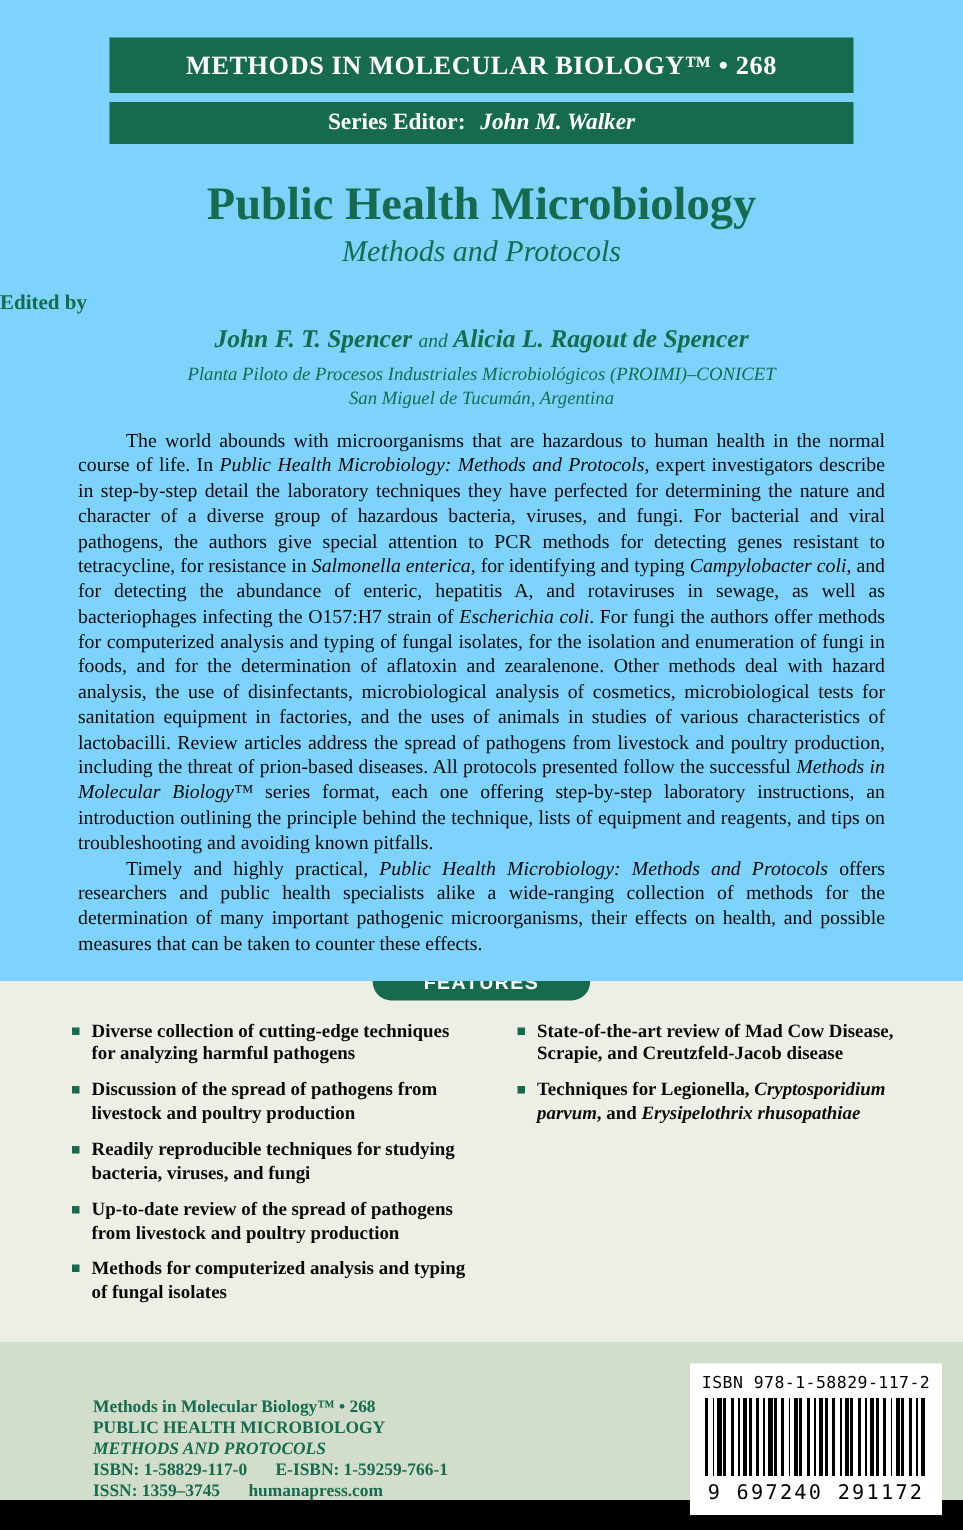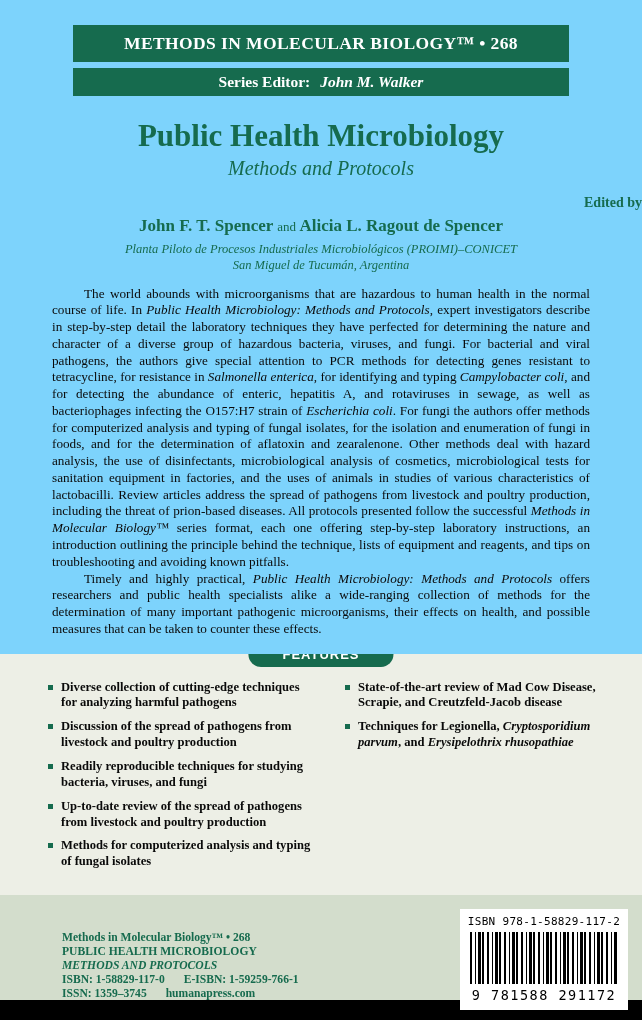--- a/index.html
+++ b/index.html
@@ -18,22 +18,22 @@
   .banner{
     width:496px;margin:0 auto;background:var(--green);color:#fff;
     text-align:center;font-weight:bold;
   }
   .banner-series{margin-top:25px;font-size:17.5px;padding:8px 0;letter-spacing:.4px;}
   .banner-editor{margin-top:6px;font-size:15.5px;padding:5px 16px;}
   .banner-editor .ed-name{font-style:italic;margin-left:6px;}
   
   .book-title{margin-top:22px;text-align:center;color:var(--green);font-size:31px;font-weight:bold;}
   .book-subtitle{text-align:center;color:var(--green);font-size:20px;font-style:italic;margin-top:3px;}
-  .edited-by{text-align:right;color:var(--green);font-size:14px;font-weight:bold;margin-top:15px;}
-  .editors{text-align:center;color:var(--green);font-size:17px;font-weight:bold;margin-top:5px;}
+  .edited-by{text-align:left;color:var(--green);font-size:14px;font-weight:bold;margin-top:15px;}
+  .editors{text-align:center;color:var(--green);font-size:17px;font-weight:bold;margin-top:5px;font-style:italic;}
   .editors .ed-and{font-size:13px;font-weight:normal;}
   .affiliation{text-align:center;color:var(--green);font-style:italic;font-size:12.5px;line-height:1.3;margin-top:5px;}
   
   .body-text{margin:12px 52px 0 52px;text-align:justify;color:#0a0a0a;
     font-size:13.2px;line-height:1.27;}
   .body-text p{margin:0;text-indent:32px;}
   
   .features-section{flex:1;background:var(--panel);margin-top:16px;position:relative;overflow:hidden;}
   .features-pill{
     position:absolute;top:-12px;left:50%;transform:translateX(-50%);
@@ -146,19 +146,19 @@
         <span>E-ISBN: 1-59259-766-1</span>
       </div>
       <div>
         <span>ISSN: 1359–3745</span><span class="gap"></span>
         <span>humanapress.com</span>
       </div>
     </div>
     <div class="barcode-box">
       <div class="barcode-isbn">ISBN 978-1-58829-117-2</div>
       <div class="barcode-bars"></div>
-      <div class="barcode-num">9 781588 291172</div>
+      <div class="barcode-num">9 697240 291172</div>
     </div>
   </div>
 
   <div class="black-bar"></div>
 
 </div>
 
 </body></html>

